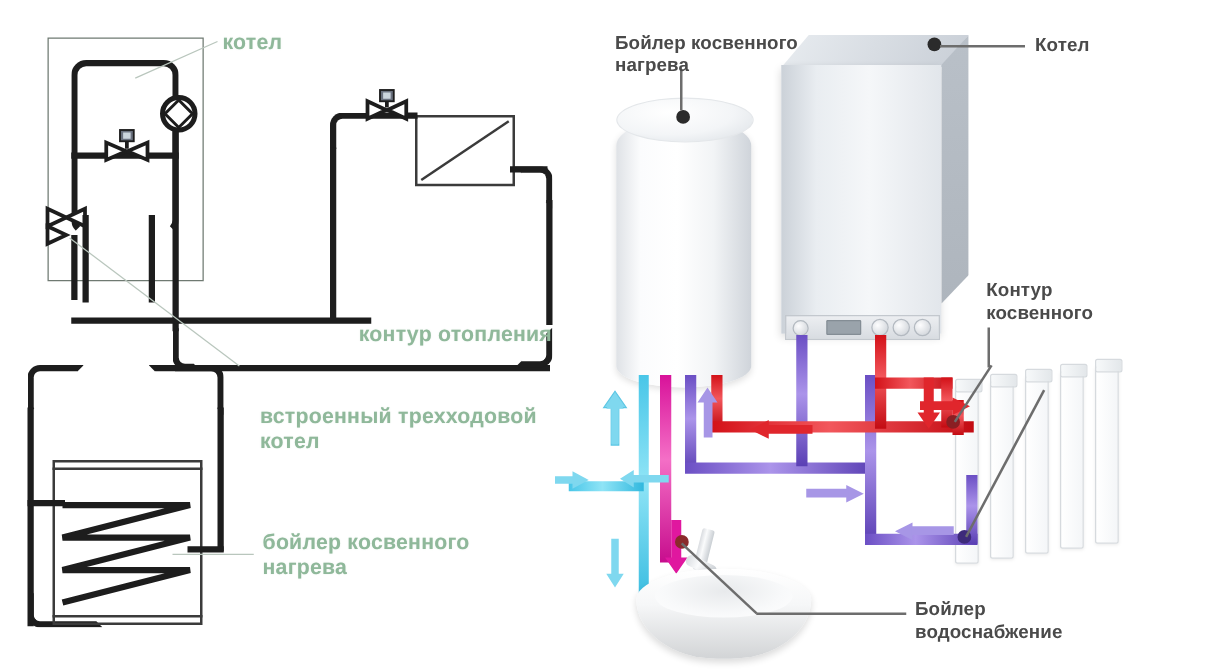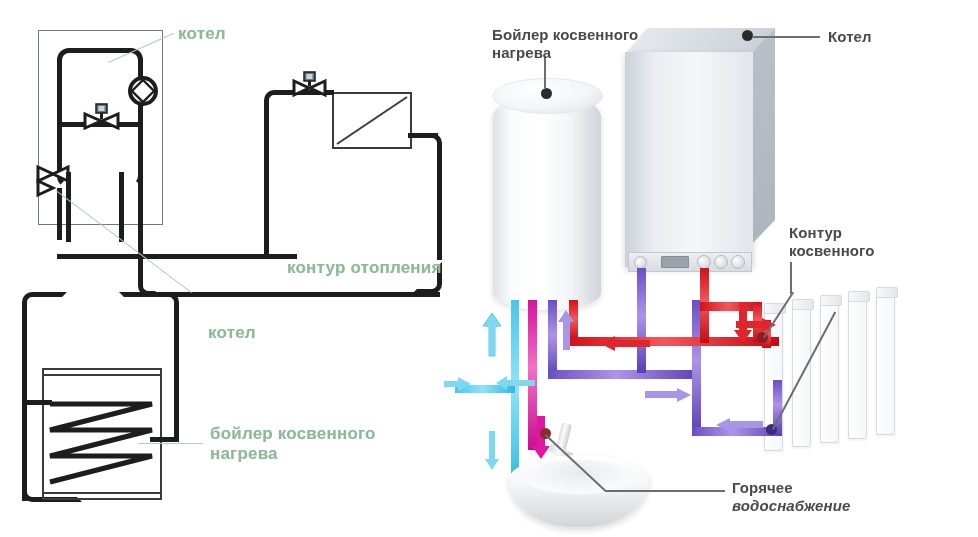--- a/index.html
+++ b/index.html
@@ -150,20 +150,21 @@
 
     <div class="leader" style="left:108px;top:62px;width:72px;transform:rotate(-24deg);"></div>
     <div class="leader" style="left:56px;top:190px;width:170px;transform:rotate(37deg);"></div>
     <div class="leader" style="left:138px;top:443px;width:65px;"></div>
 
     <div class="lbl lbl-green" style="left:178px;top:24px;">котел</div>
 
     <div class="lbl lbl-green" style="left:263px;top:258px;margin-left:24px;">контур отопления</div>
 
     <div style="position:absolute;left:208px;top:323px;">
+      <div class="lbl lbl-green" style="position:static;">встроенный трехходовой</div>
       <div class="lbl lbl-green" style="position:static;">котел</div>
     </div>
 
     <div style="position:absolute;left:210px;top:424px;">
       <div class="lbl lbl-green" style="position:static;">бойлер косвенного</div>
       <div class="lbl lbl-green" style="position:static;">нагрева</div>
     </div>
   </div>
 
   <div>
@@ -290,18 +291,18 @@
     </div>
 
     <div class="lbl lbl-dark" style="left:828px;top:28px;">Котел</div>
 
     <div style="position:absolute;left:789px;top:224px;">
       <div class="lbl lbl-dark" style="position:static;">Контур</div>
       <div class="lbl lbl-dark" style="position:static;">косвенного</div>
     </div>
 
     <div style="position:absolute;left:732px;top:479px;">
-      <div class="lbl lbl-dark" style="position:static;">Горячее</div>
-      <div class="lbl lbl-dark" style="position:static;font-style:italic;">водоснабжение</div>
+      <div class="lbl lbl-dark" style="position:static;">Бойлер</div>
+      <div class="lbl lbl-dark" style="position:static;">водоснабжение</div>
     </div>
   </div>
 
 </div>
 
 </body></html>

